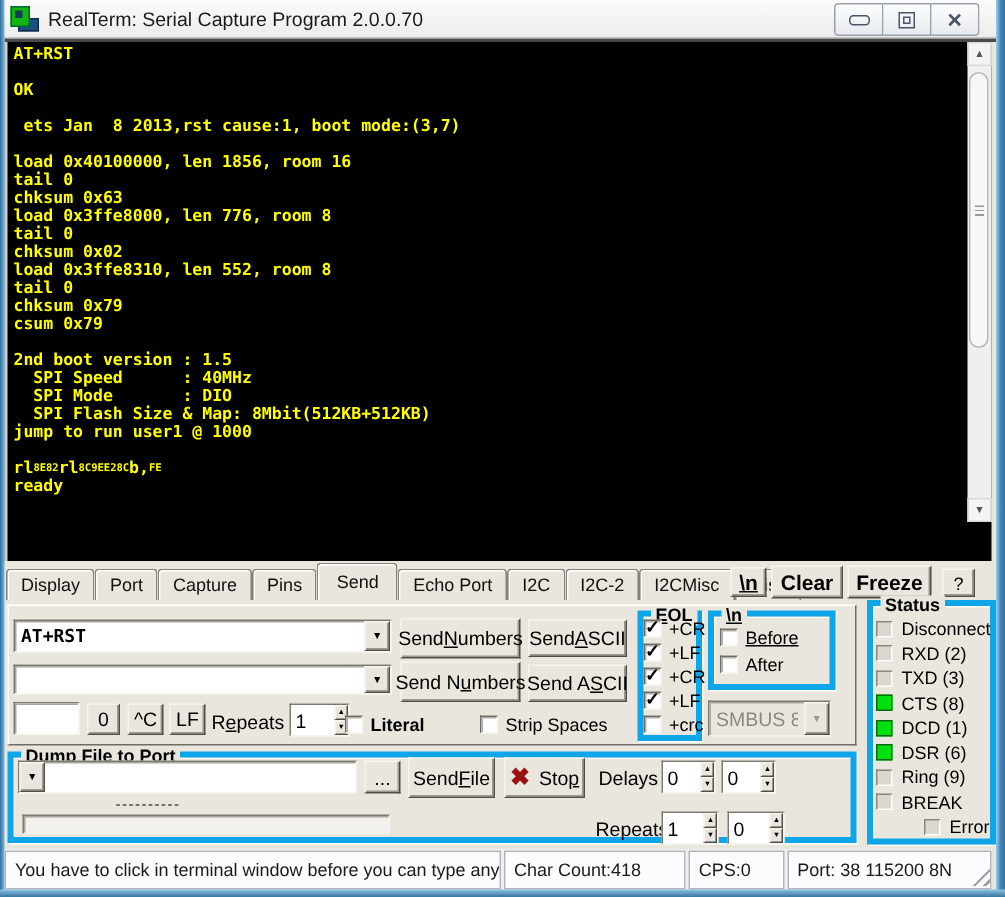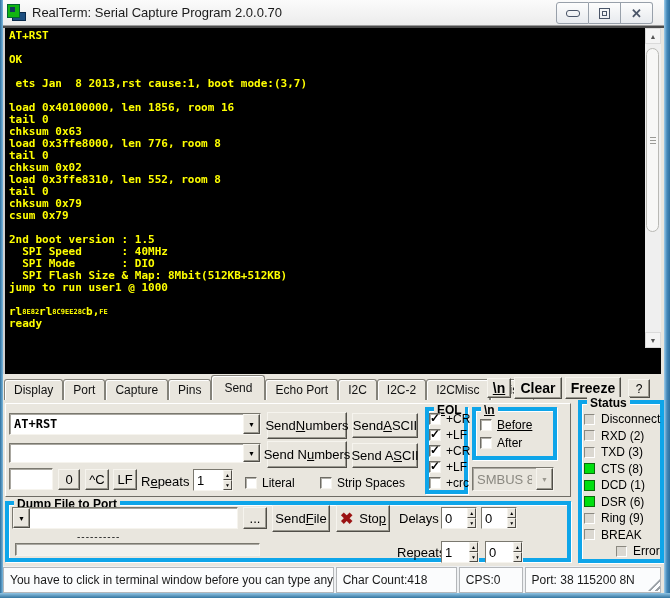--- a/index.html
+++ b/index.html
@@ -215,21 +215,21 @@
   <div class="btn" style="left:85px;top:469px;width:24px;height:21px;">^C</div>
   <div class="btn" style="left:113px;top:469px;width:24px;height:21px;">LF</div>
   <div class="lab" style="left:141px;top:474px;"><span>R</span><u>e</u><span>peats</span></div>
   <div class="spin sunk" style="left:193px;top:469px;width:40px;height:22px;">
     <input readonly="" value="1" style="">
     <div class="arrows">
         <div class="sa">▲</div>
         <div class="sa">▼</div>
       </div>
   </div>
-  <div class="cbrow" style="left:245px;top:476px;">
+  <div class="cbrow" style="left:230px;top:476px;font-weight:bold;">
     <div class="cb" id="cb-literal"></div>
     <span class="cblab">Literal</span>
   </div>
   <div class="cbrow" style="left:320px;top:476px;">
     <div class="cb" id="cb-strip"></div>
     <span class="cblab">Strip Spaces</span>
   </div>
 
   <div class="gbox" style="left:425px;top:407px;width:43px;height:87px;">
     <span class="glegend"><span></span><u>E</u><span>OL</span></span>

